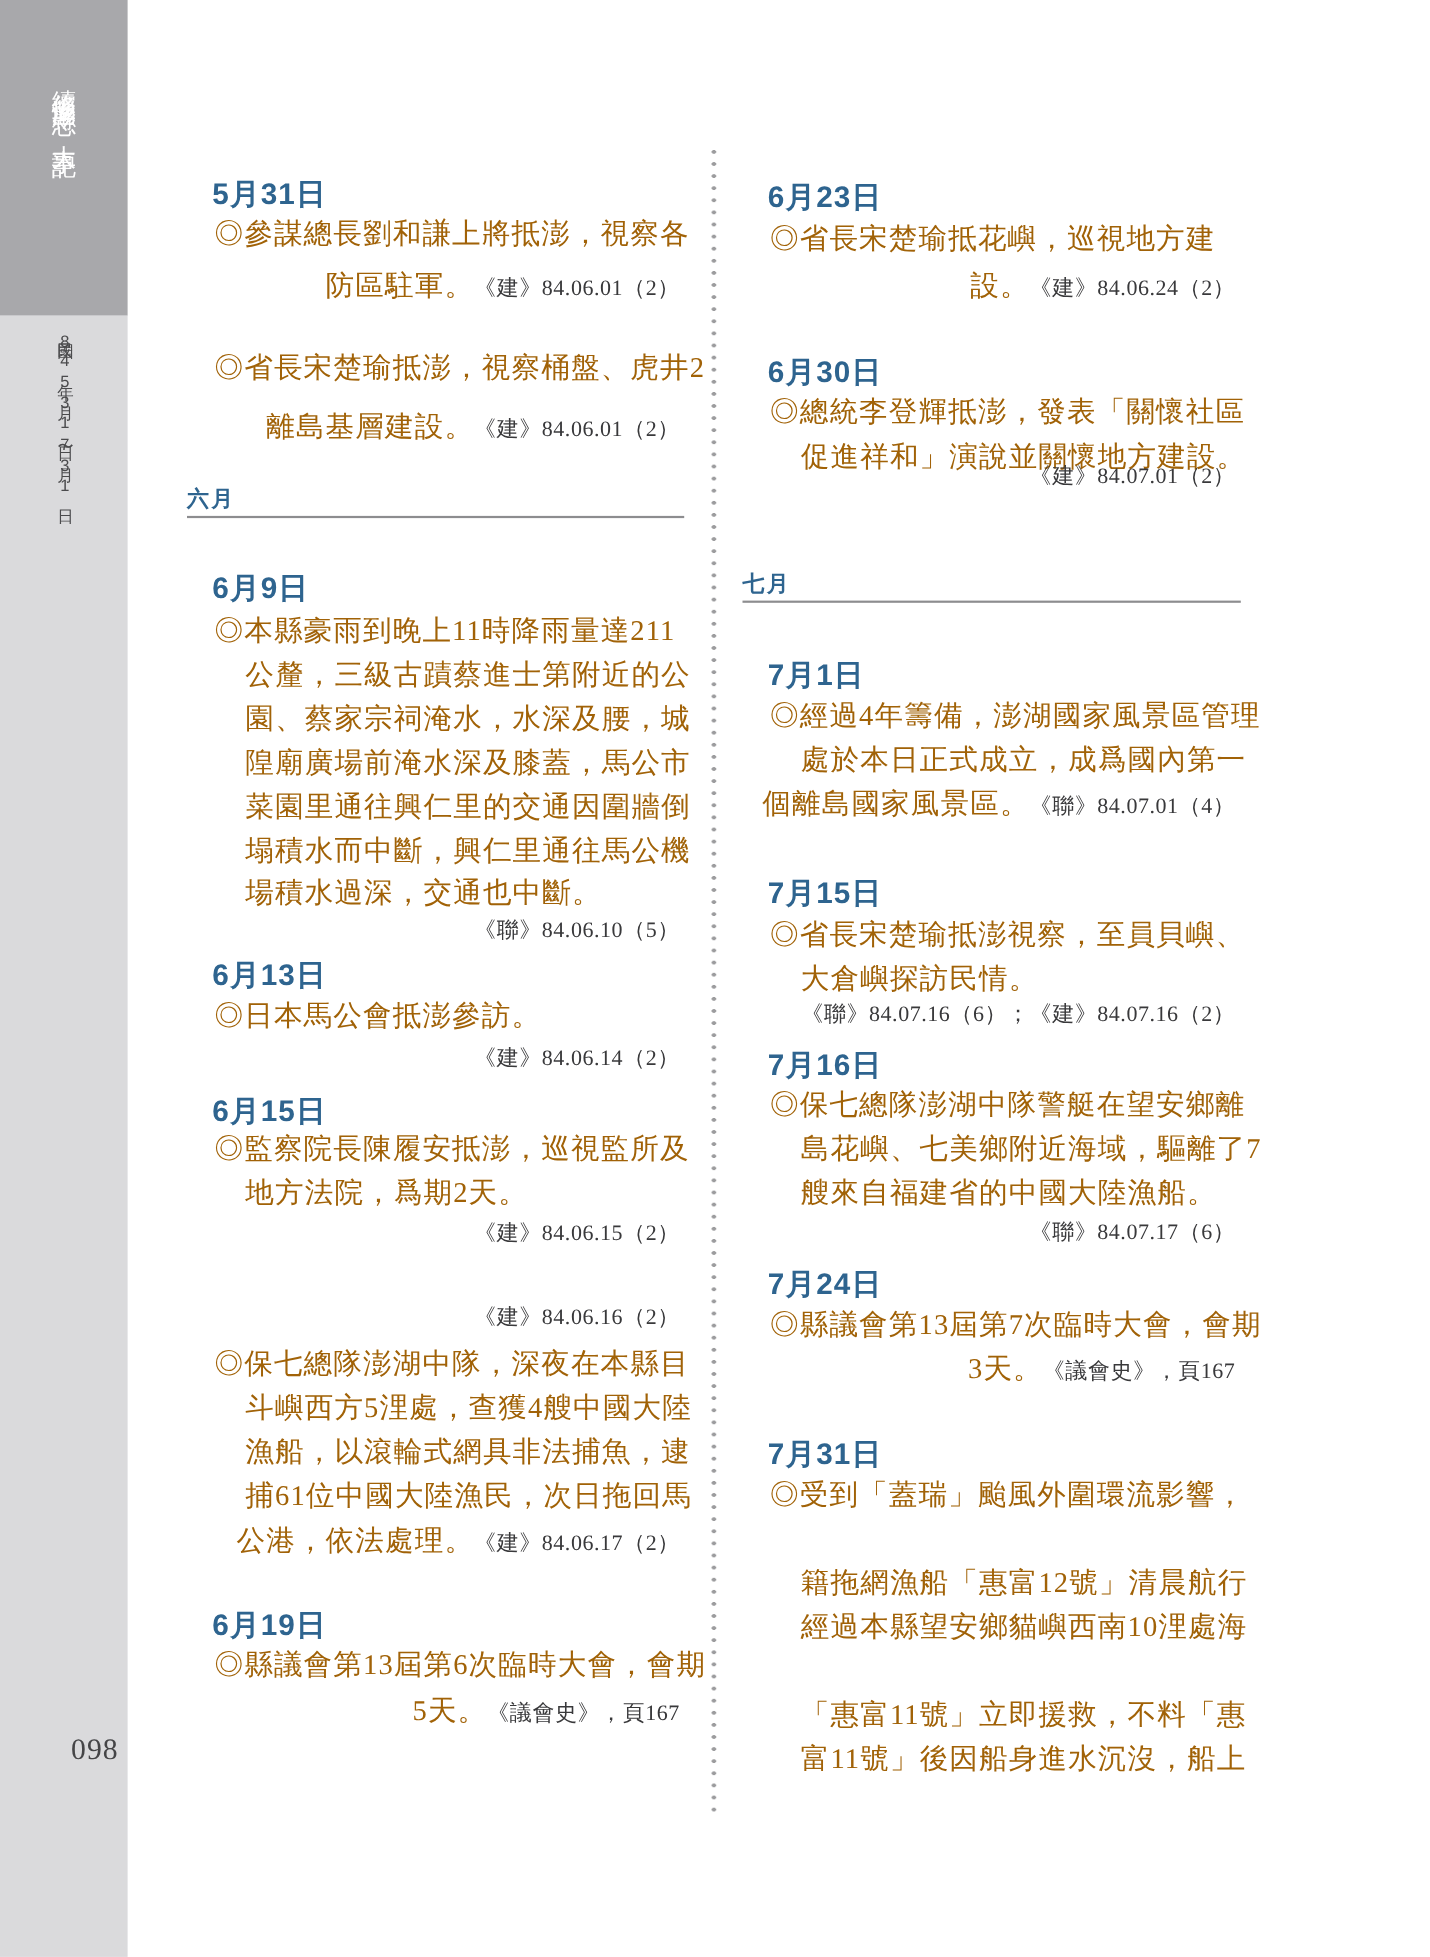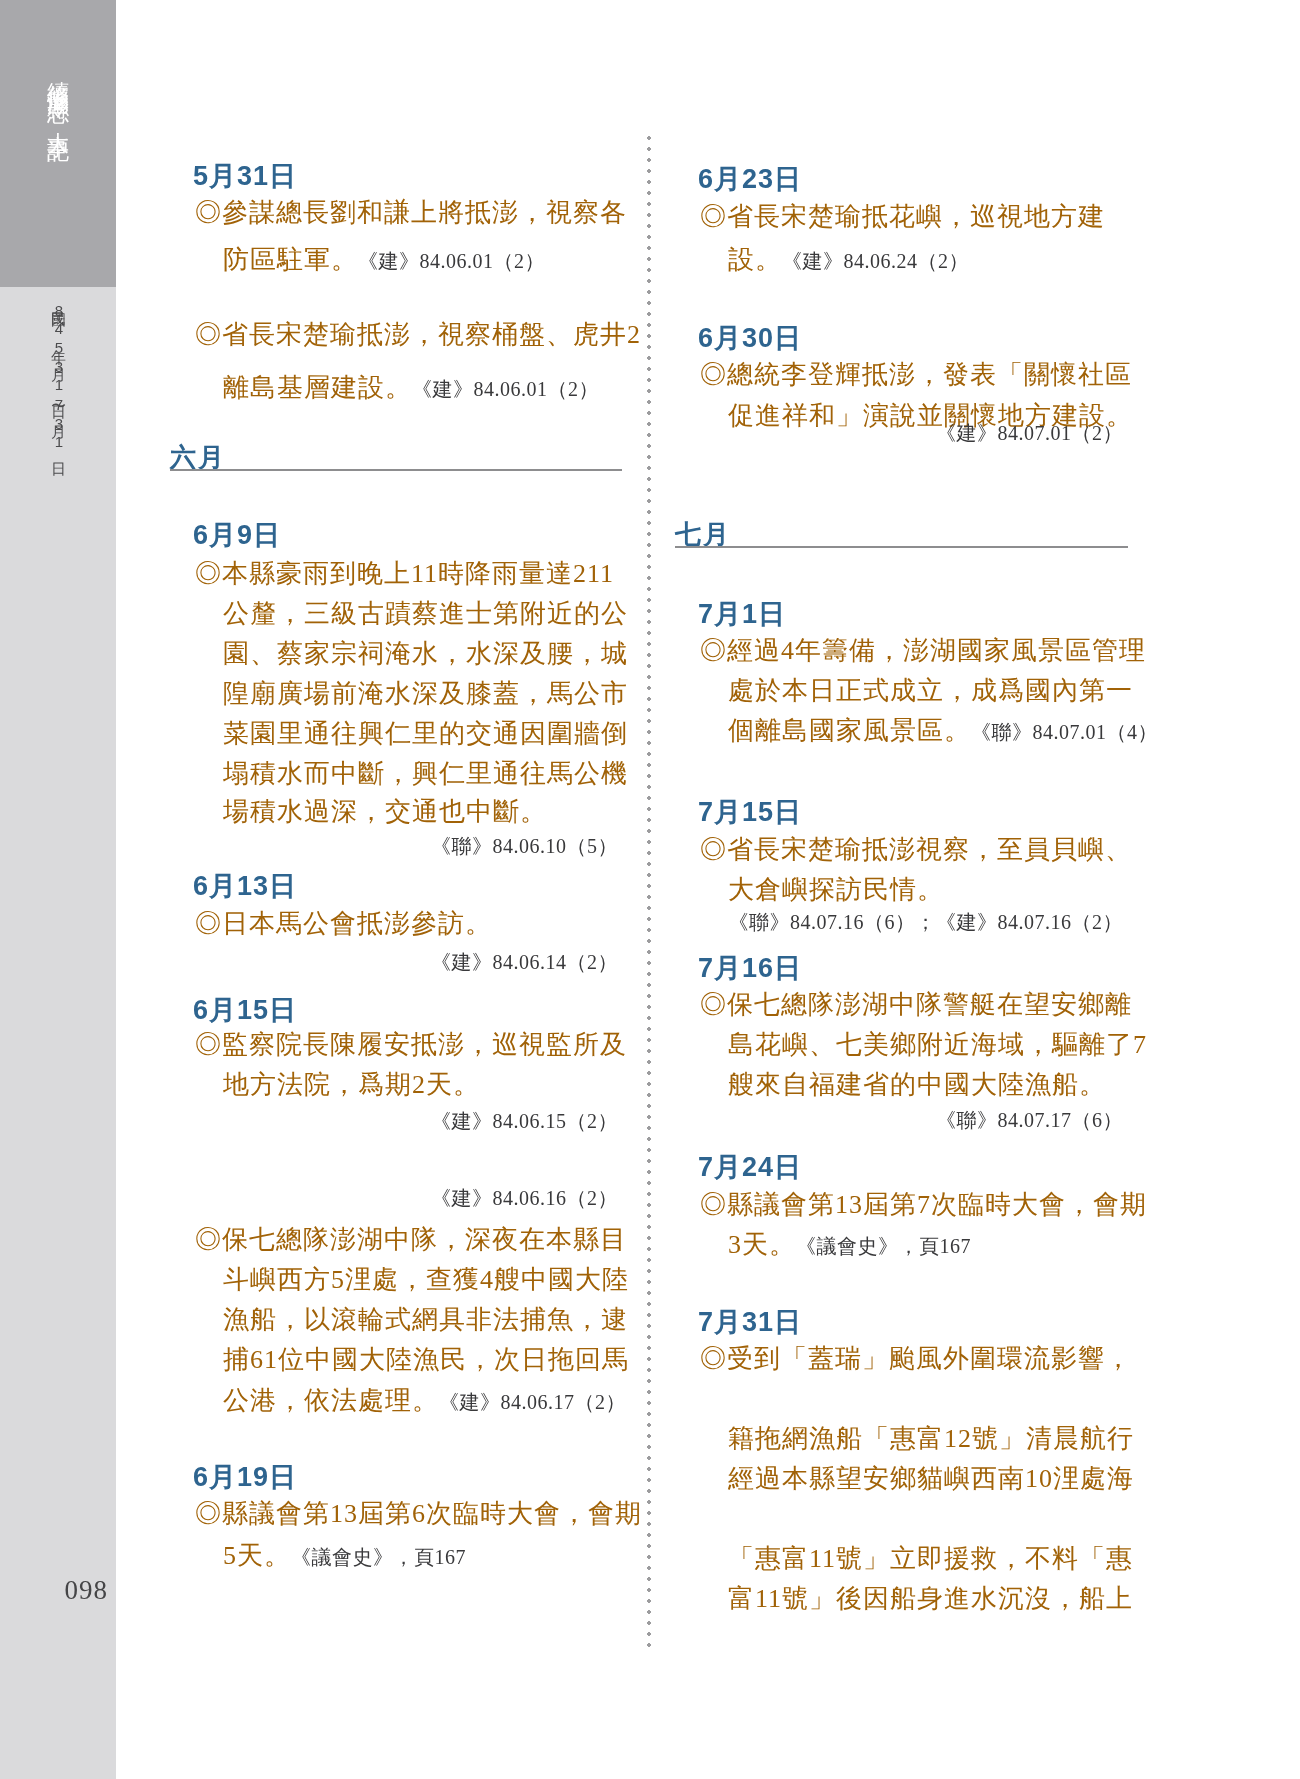--- a/index.html
+++ b/index.html
@@ -22,35 +22,35 @@
   .dots{position:absolute;left:646px;top:133px;width:6px;height:1516px;
         background-image:radial-gradient(circle 2px at 3px 5px,#9c9c9e 98%,rgba(156,156,158,0) 100%);
         background-size:6px 11px;background-repeat:repeat-y;}
 
   
   .col{position:absolute;top:0;width:448px;height:1275px;}
   #col-left{left:170px;}
   #col-right{left:675px;}
 
   .month{position:absolute;left:0;font-family:"Liberation Sans",sans-serif;font-weight:600;
-         font-size:26px;color:#2e648f;letter-spacing:2px;white-space:nowrap;}
+         font-size:20px;color:#2e648f;letter-spacing:2px;white-space:nowrap;}
   .rule{position:absolute;left:0;height:2px;background:#8d8d8f;}
   .date{position:absolute;left:23px;font-family:"Liberation Sans",sans-serif;font-weight:600;
         font-size:27px;color:#2e648f;letter-spacing:1px;white-space:nowrap;}
 
   .bl,.fl .t{font-family:"Liberation Serif",serif;font-size:26px;line-height:34px;
              color:#a16207;letter-spacing:1px;white-space:nowrap;}
   .bl{position:absolute;}
   .first{left:25px;}
   .cont{left:53px;}
 
   .cl,.fl .c{font-family:"Liberation Serif",serif;font-size:20px;color:#39393b;
              letter-spacing:0.5px;white-space:nowrap;}
   .cl{position:absolute;left:0;width:448px;text-align:right;line-height:30px;}
-  .fl{position:absolute;left:53px;width:395px;display:flex;justify-content:flex-start;
+  .fl{position:absolute;left:53px;width:395px;display:flex;justify-content:flex-end;
       align-items:baseline;}
 </style>
 </head>
 <body>
 
 <div class="page">
 
   <div class="band-dark">
     <div class="v-title">續修澎湖縣志　大事記</div>
   </div>

